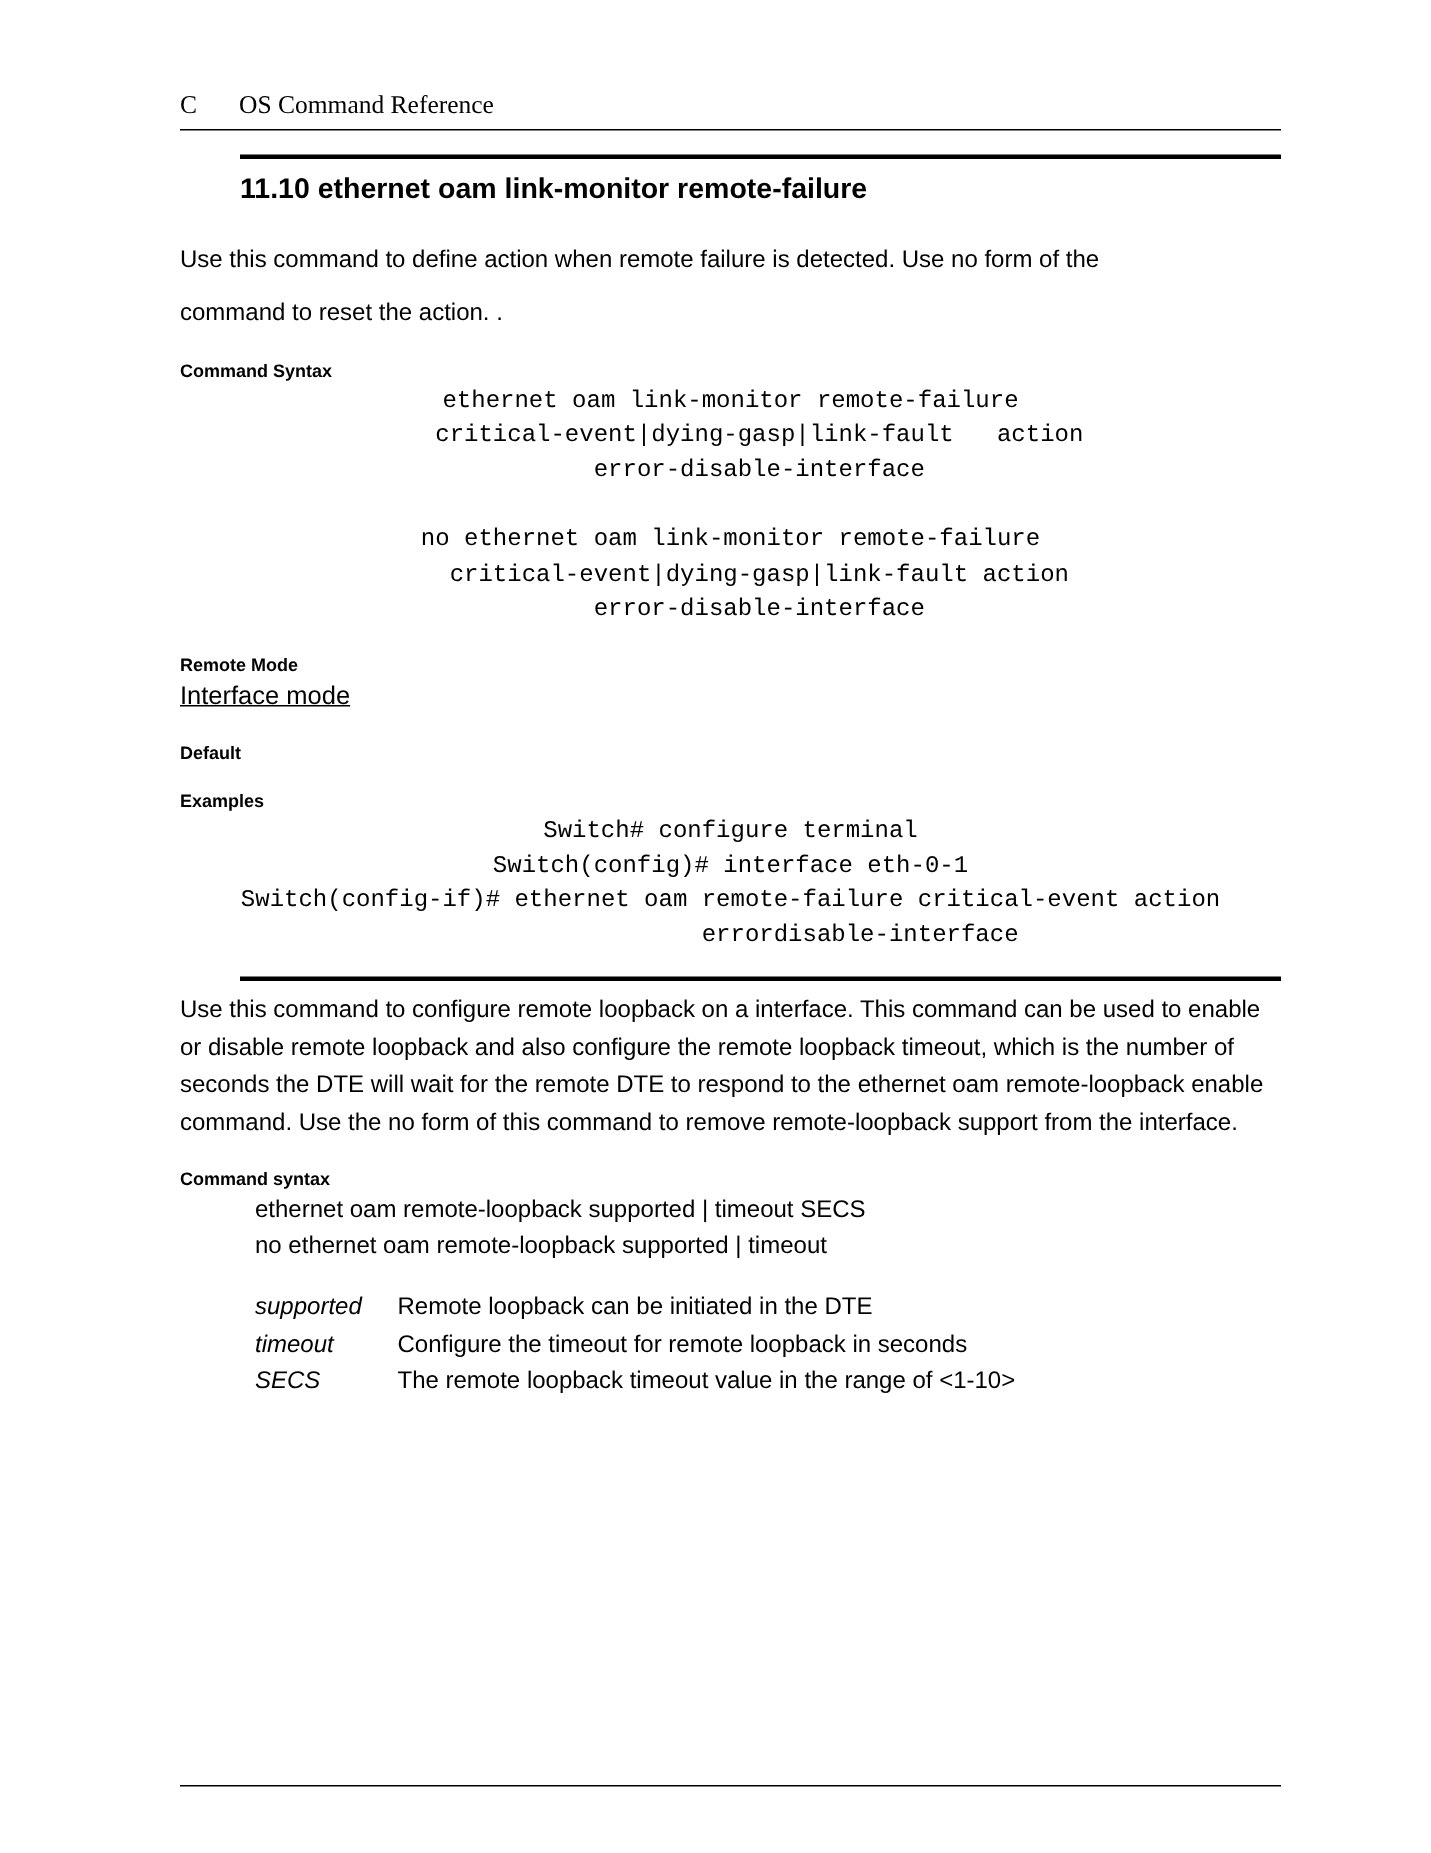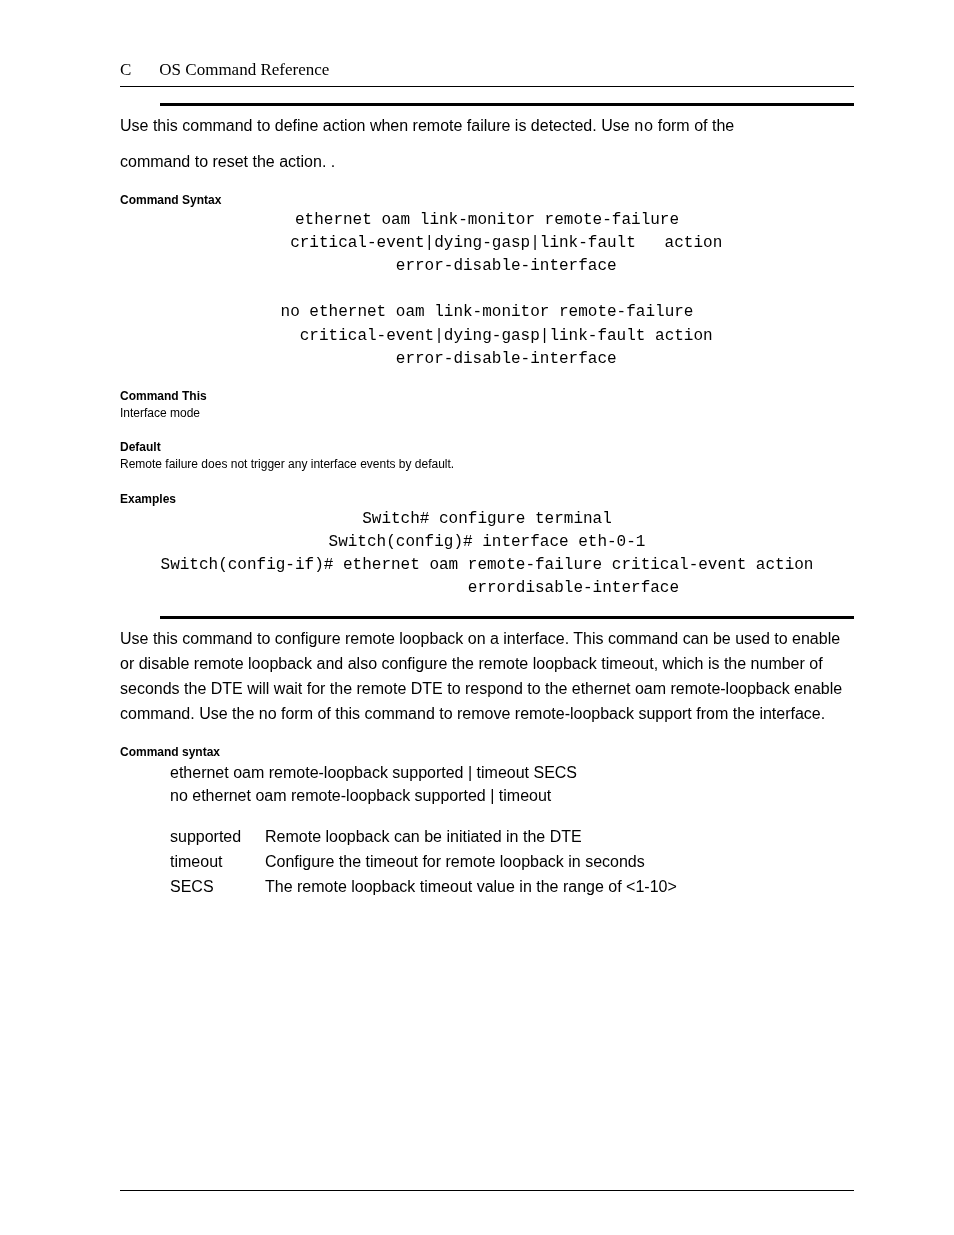--- a/index.html
+++ b/index.html
@@ -42,58 +42,60 @@
   }
   .body-block {
     margin-left: 0;
   }
   p.desc {
     font-size: 16px;
     line-height: 1.55;
     margin: 0 0 10px 0;
   }
   p.desc .tt {
-    font-family: Liberation Mono, monospace;
+    font-family: Liberation Sans, sans-serif;
     text-align: right;
   }
   .heading {
     font-weight: bold;
     font-size: 12px;
     margin: 18px 0 2px 0;
   }
   pre.code {
     font-family: "Courier New", Courier, monospace;
     font-size: 16px;
     line-height: 1.45;
     white-space: pre;
     margin: 0 0 14px 0;
     text-align: center;
   }
   .plain {
-    font-size: 12px;
+    font-size: 17px;
     line-height: 1.45;
     margin: 0 0 4px 0;
+    text-decoration: underline;
   }
   .syntax-block {
     margin-left: 50px;
     font-size: 16px;
     line-height: 1.45;
   }
   .param-table {
     margin-left: 50px;
     margin-top: 18px;
     font-size: 16px;
     line-height: 1.55;
   }
   .param-row {
     display: flex;
   }
   .param-key {
     width: 95px;
     flex-shrink: 0;
+    font-style: italic;
   }
   .footer {
     position: absolute;
     left: 120px;
     right: 100px;
     bottom: 40px;
   }
   .footer-rule {
     border: none;
     border-top: 1px solid #000;
@@ -108,41 +110,41 @@
 <body>
 
 <div class="page">
 
   <div class="header">
     <span class="chap">C</span>
     <span>OS Command Reference</span>
   </div>
 
   <hr class="section-rule">
+  <h2 class="section-title">11.10  ethernet oam link-monitor remote-failure</h2>
 
   <div class="body-block">
     <p class="desc">
       <span>Use this command to define action when remote failure is detected. Use </span><span class="tt">no</span><span> form of the</span>
     </p>
     <p class="desc">command to reset the action. .</p>
 
     <div class="heading">Command Syntax</div>
     <pre class="code">ethernet oam link-monitor remote-failure
     critical-event|dying-gasp|link-fault   action
     error-disable-interface
 
 no ethernet oam link-monitor remote-failure
     critical-event|dying-gasp|link-fault action
     error-disable-interface</pre>
 
-    <div class="heading">Command This</div>
+    <div class="heading">Remote Mode</div>
     <div class="plain">Interface mode</div>
 
     <div class="heading">Default</div>
-    <div class="plain">Remote failure does not trigger any interface events by default.</div>
 
     <div class="heading">Examples</div>
     <pre class="code">Switch# configure terminal
 Switch(config)# interface eth-0-1
 Switch(config-if)# ethernet oam remote-failure critical-event action
                   errordisable-interface</pre>
   </div>
 
   <hr class="section-rule">
 

